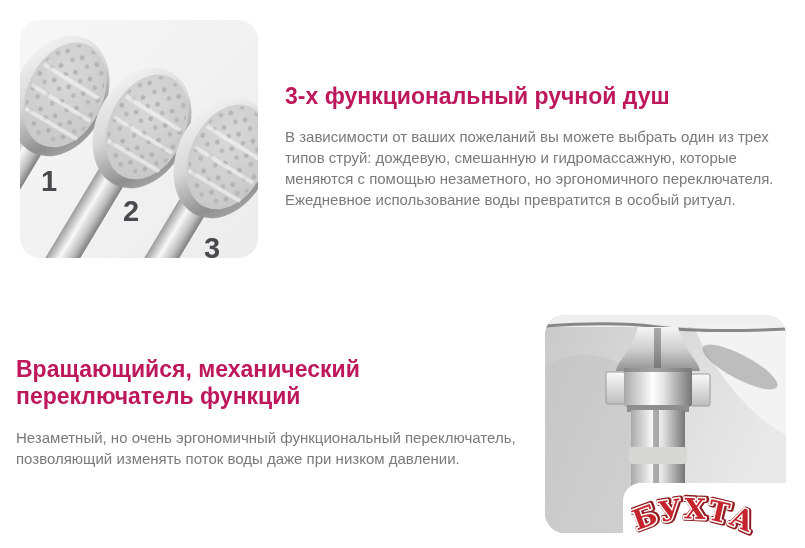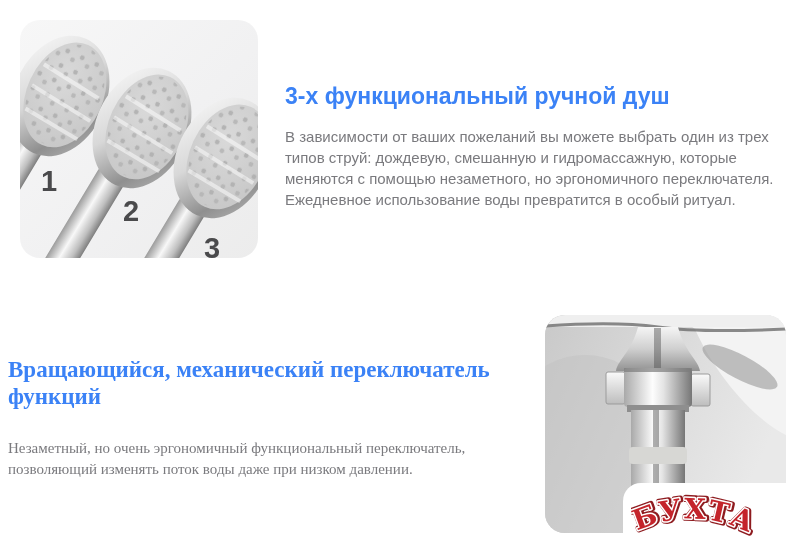--- a/index.html
+++ b/index.html
@@ -20,28 +20,28 @@
     position:absolute;color:#4a4a4c;font-weight:700;font-size:29px;line-height:1;
     font-family:"Liberation Sans",sans-serif;
   }
   .n1{left:21px;top:147px;}
   .n2{left:103px;top:177px;}
   .n3{left:184px;top:214px;}
 
   
   .text-block{position:absolute;}
   .text-block h2{
-    margin:0;color:#3b82f6;font-size:23px;line-height:27px;font-weight:700;
+    margin:0;color:#be185d;font-size:23px;line-height:27px;font-weight:700;
   }
   .text-block p{
     margin:16px 0 0 0;color:#7a7a7e;font-size:15px;line-height:21px;font-weight:400;
   }
   .text-block-1{left:285px;top:83px;width:516px;}
-  .text-block-2{left:8px;top:356px;width:505px;font-family:Liberation Serif, serif;}
-  .text-block-2 p{margin-top:28px;}
+  .text-block-2{left:16px;top:356px;width:505px;}
+  .text-block-2 p{margin-top:17px;}
 
   
   .watermark{
     position:absolute;left:623px;top:483px;width:182px;height:65px;
     background:#ffffff;border-top-left-radius:18px;z-index:5;
   }
   .watermark svg{position:absolute;left:8px;top:6px;}
   .logo-back{
     font-family:"DejaVu Serif","Liberation Serif",serif;
     font-weight:700;font-size:28px;letter-spacing:1px;

